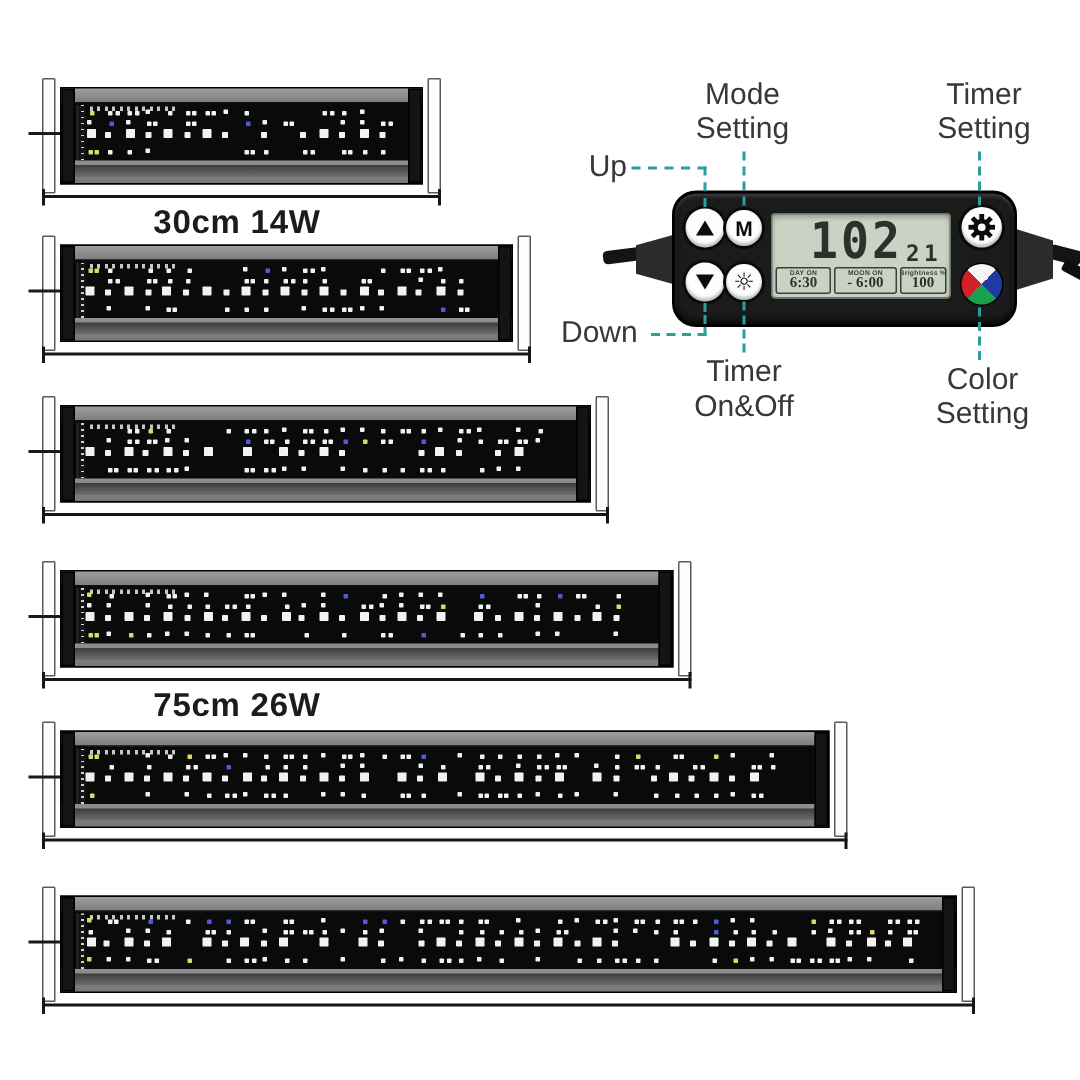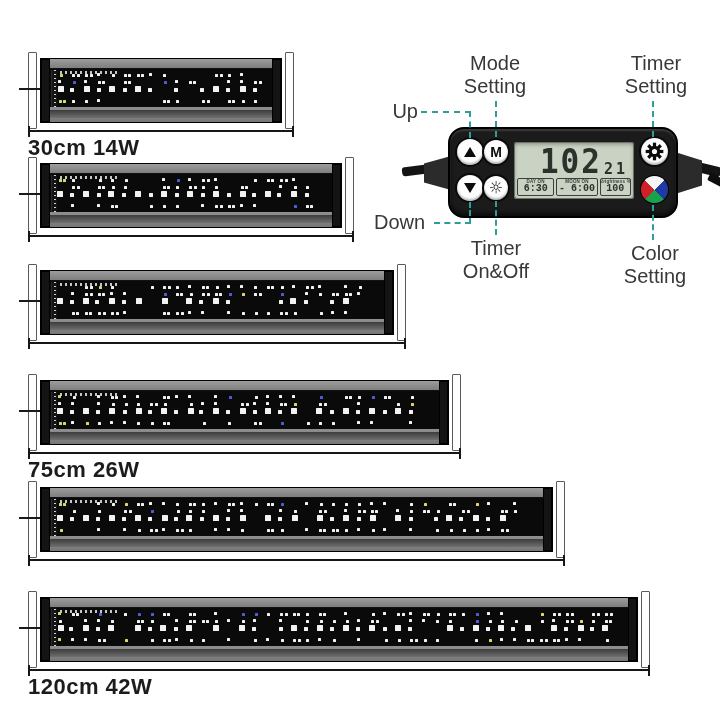--- a/index.html
+++ b/index.html
@@ -26,21 +26,21 @@
           background:linear-gradient(#3c3c3c,#6f6f6f);border-radius:1px;}
   .cap{position:absolute;top:0;bottom:0;width:9px;background:#141414;border:1px solid #000;box-sizing:border-box;}
   .cap.left{left:0;} .cap.right{right:0;}
   .bracket{position:absolute;top:-6px;width:9px;height:77px;background:#fdfdfd;
            border:1.5px solid #5a5a5a;box-sizing:border-box;border-radius:1px;}
   .bracket.left{left:0;} 
   .wire-pin{position:absolute;left:-9px;top:30px;width:23px;height:2px;background:#1a1a1a;}
   .dim-line{position:absolute;left:0;top:72px;height:0;border-top:2px solid #161616;}
   .dim-tick{position:absolute;top:-6px;width:2px;height:11px;background:#161616;}
   .dim-tick.l{left:0;} .dim-tick.r{right:0;}
-  .bar-label{position:absolute;top:77px;left:0;width:260px;text-align:left;
+  .bar-label{position:absolute;top:77px;left:0;width:260px;text-align:center;
              font-size:22px;font-weight:bold;color:#1c1c1c;letter-spacing:0.5px;}
 
   
   .ctrl-body{position:absolute;left:448px;top:127px;width:230px;height:91px;background:#1b1b1b;
              border:2px solid #000;border-radius:16px;box-sizing:border-box;
              box-shadow:inset 0 2px 2px rgba(255,255,255,.14), inset 0 -3px 4px rgba(0,0,0,.6);}
   .cable{position:absolute;background:#2b2b2b;}
   .cable.left-relief{left:424px;top:156px;width:27px;height:34px;
       clip-path:polygon(0 22%,100% 0,100% 100%,0 78%);}
   .cable.left-wire{left:402px;top:166px;width:26px;height:9px;background:#141414;border-radius:3px;transform:rotate(-7deg);}
@@ -66,21 +66,21 @@
   .lcd{position:absolute;left:514px;top:142px;width:120px;height:57px;border-radius:3px;
        box-shadow:inset 0 0 0 1px #6a7368, inset 0 2px 4px rgba(0,0,0,.35);}
   .lcd-main{position:absolute;left:0;top:1px;right:6px;height:36px;display:flex;align-items:center;justify-content:flex-end;
             font-family:"DejaVu Sans Mono",monospace;color:#2c312c;}
   .lcd-main .big{font-size:31px;font-weight:bold;letter-spacing:2px;transform:scaleY(1.08);}
   .lcd-main .sub{font-size:15px;font-weight:bold;letter-spacing:3px;margin-left:2px;position:relative;top:8px;}
   .lcd-cells{position:absolute;left:3px;right:3px;bottom:3px;height:18px;display:flex;gap:2px;}
   .lcd-cell{border:1.5px solid #39403a;border-radius:2px;box-sizing:border-box;overflow:hidden;
             display:flex;flex-direction:column;align-items:center;}
   .lcd-cell .hdr{font-size:4.5px;line-height:5px;color:#39403a;white-space:nowrap;letter-spacing:.2px;font-weight:bold;}
-  .lcd-cell .val{font-size:10px;line-height:10px;font-weight:bold;color:#2c312c;font-family:Liberation Mono, monospace;white-space:nowrap;}
+  .lcd-cell .val{font-size:10px;line-height:10px;font-weight:bold;color:#2c312c;font-family:Liberation Serif, serif;white-space:nowrap;}
   .cell-day{width:38px;} .cell-moon{width:42px;} .cell-bri{width:32px;}
 
   
   .ann{position:absolute;color:#383838;font-size:20px;line-height:23px;text-align:center;}
   .dash-v{position:absolute;width:0;border-left:2px dashed var(--teal,#2E9E98);}
   .dash-h{position:absolute;height:0;border-top:2px dashed var(--teal,#2E9E98);}
 </style>
 </head>
 <body>
 
@@ -822,21 +822,20 @@
           <div class="recess"></div>
         </div>
         <div class="cap left"></div>
         <div class="cap right"></div>
       </div>
       <div class="bracket right" style="left: 613px;"></div>
       <div class="dim-line" style="width: 622px;">
         <span class="dim-tick l"></span>
         <span class="dim-tick r"></span>
       </div>
-      <div class="bar-label">120cm 42W</div>
     </div>
     </div>
 
   <div class="cable left-wire"></div>
   <div class="cable left-relief"></div>
   <div class="cable right-wire"></div>
   <div class="cable right-wire2"></div>
   <div class="cable right-relief"></div>
 
   <div class="ctrl-body"></div>

